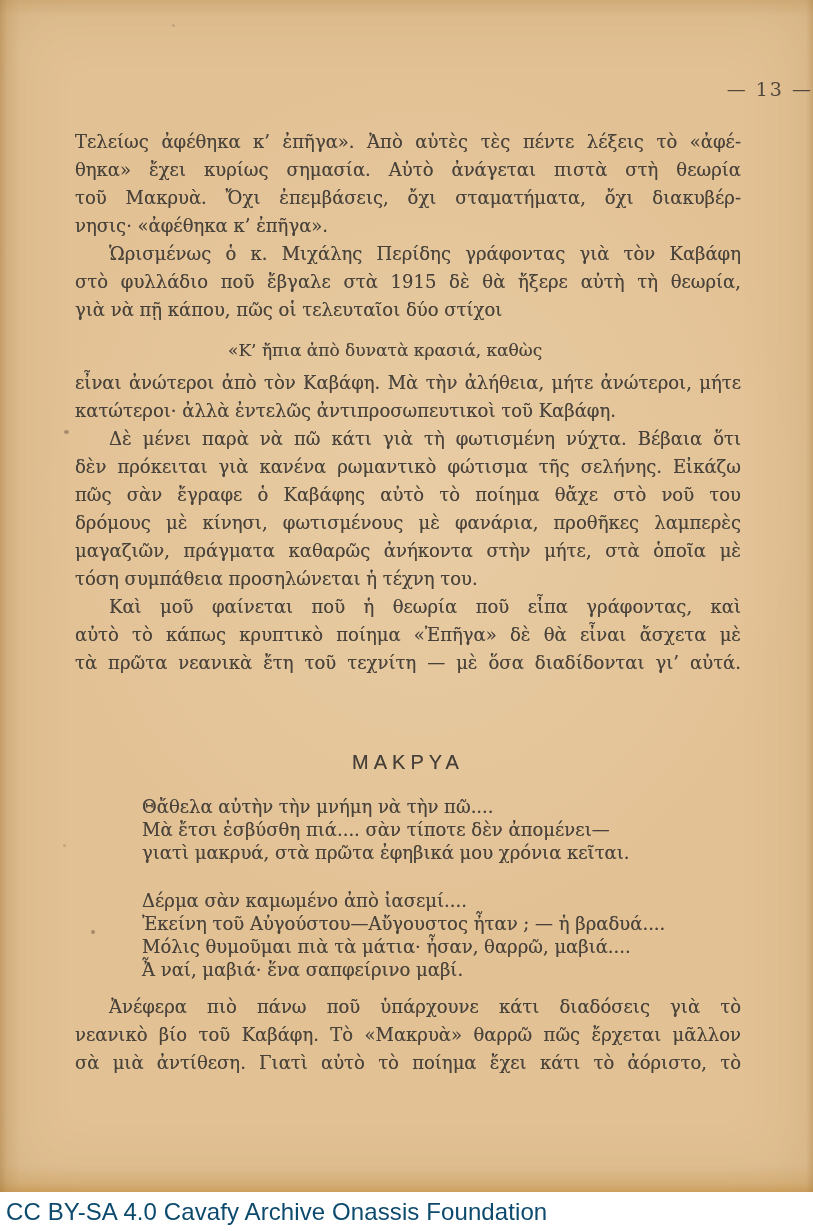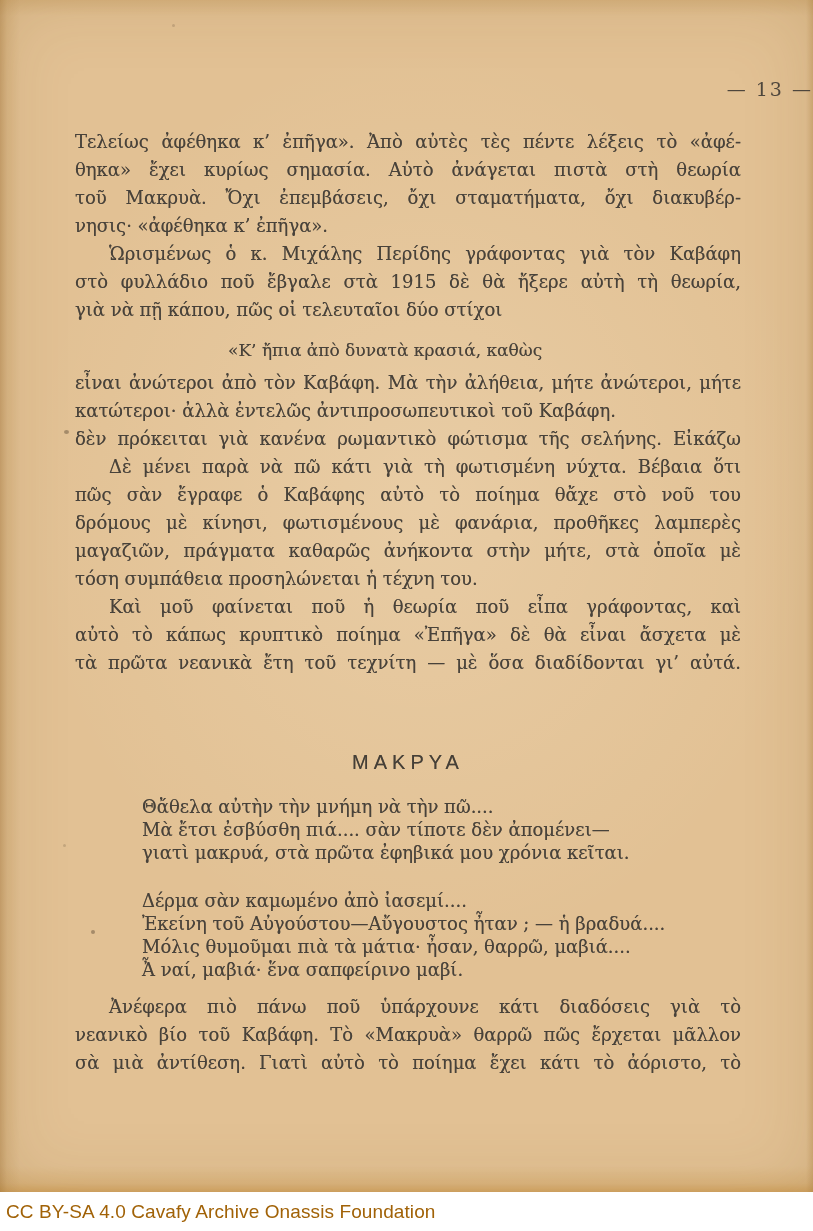--- a/index.html
+++ b/index.html
@@ -91,22 +91,22 @@
   .footerbar {
     position: absolute; left: 0; bottom: 0;
     width: 813px; height: 39px;
     background: #ffffff;
     display: flex; align-items: center;
     box-sizing: border-box;
     padding-left: 6px;
   }
   .footerbar span {
     font-family: "Liberation Sans", sans-serif;
-    font-size: 19px;
-    color: #a16207;
+    font-size: 24px;
+    color: #0c4a6e;
     letter-spacing: 0.1px;
   }
 </style>
 </head>
 <body>
 
 <div class="viewport">
 
   <div class="scan">
 
@@ -135,22 +135,22 @@
       <div class="verse">
         <div class="vline v1">«Κ’ ἤπια ἀπὸ δυνατὰ κρασιά, καθὼς</div>
       </div>
 
       <div class="after-verse">
         <div class="line">εἶναι ἀνώτεροι ἀπὸ τὸν Καβάφη. Μὰ τὴν ἀλήθεια, μήτε ἀνώτεροι, μήτε</div>
         <div class="line last">κατώτεροι· ἀλλὰ ἐντελῶς ἀντιπροσωπευτικοὶ τοῦ Καβάφη.</div>
       </div>
 
       <div>
+        <div class="line ind">Δὲ μένει παρὰ νὰ πῶ κάτι γιὰ τὴ φωτισμένη νύχτα. Βέβαια ὅτι</div>
         <div class="line">δὲν πρόκειται γιὰ κανένα ρωμαντικὸ φώτισμα τῆς σελήνης. Εἰκάζω</div>
-        <div class="line ind">Δὲ μένει παρὰ νὰ πῶ κάτι γιὰ τὴ φωτισμένη νύχτα. Βέβαια ὅτι</div>
         <div class="line">πῶς σὰν ἔγραφε ὁ Καβάφης αὐτὸ τὸ ποίημα θἄχε στὸ νοῦ του</div>
         <div class="line">δρόμους μὲ κίνησι, φωτισμένους μὲ φανάρια, προθῆκες λαμπερὲς</div>
         <div class="line">μαγαζιῶν, πράγματα καθαρῶς ἀνήκοντα στὴν μήτε, στὰ ὁποῖα μὲ</div>
         <div class="line last">τόση συμπάθεια προσηλώνεται ἡ τέχνη του.</div>
       </div>
 
       <div>
         <div class="line ind">Καὶ μοῦ φαίνεται ποῦ ἡ θεωρία ποῦ εἶπα γράφοντας, καὶ</div>
         <div class="line">αὐτὸ τὸ κάπως κρυπτικὸ ποίημα «Ἐπῆγα» δὲ θὰ εἶναι ἄσχετα μὲ</div>
         <div class="line">τὰ πρῶτα νεανικὰ ἔτη τοῦ τεχνίτη — μὲ ὅσα διαδίδονται γι’ αὐτά.</div>

